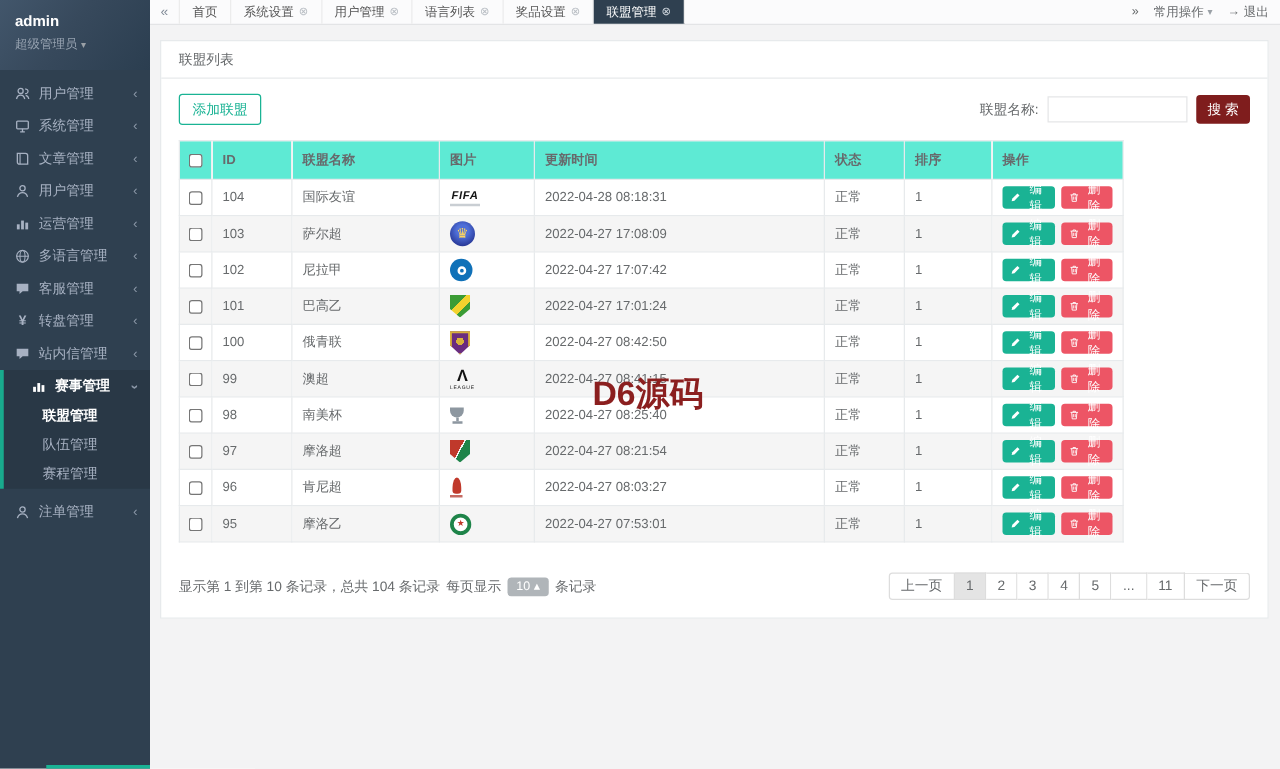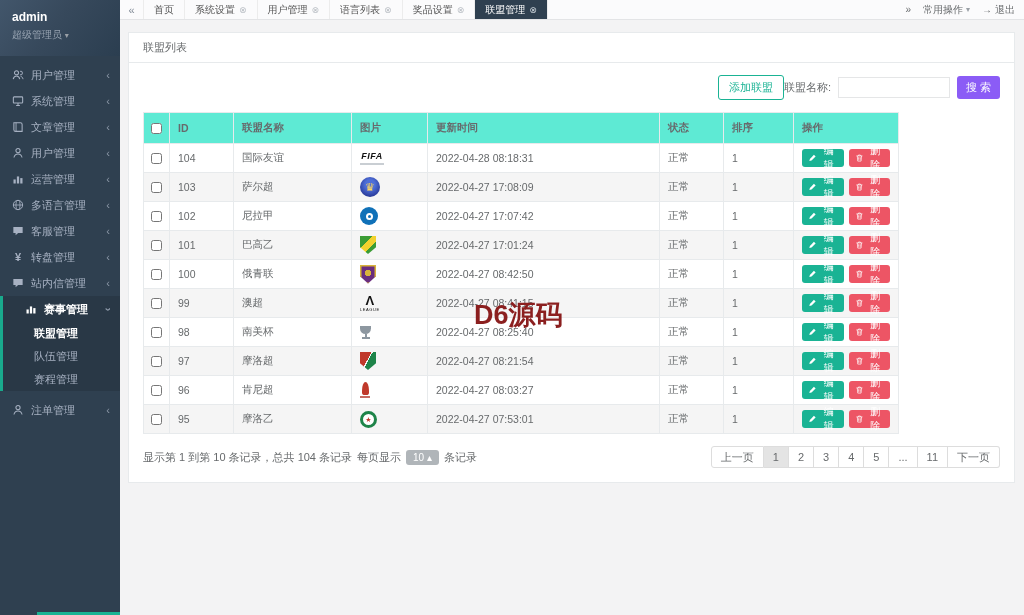--- a/index.html
+++ b/index.html
@@ -38,26 +38,26 @@
   .tab.active { background:#2f4050; color:#ffffff; }
   .tab.active .close { color:#cdd5dc; }
   .tright { margin-left:auto; display:flex; align-items:center; gap:12px; padding:0 9px; color:#676a6c; }
   .tright .seg { display:flex; align-items:center; gap:3px; cursor:pointer; }
   .caret { font-size:8px; color:#9aa0a6; }
   
   .content { position:absolute; left:120px; top:20px; right:0; bottom:0; padding:12px 9px 0 8px; }
   .panel { background:#ffffff; border:1px solid #e7eaec; }
   .panel-h { padding:7px 14px; border-bottom:1px solid #e7eaec; font-size:11px; color:#676a6c; }
   .panel-b { padding:12px 14px 14px; }
-  .toolbar { display:flex; justify-content:flex-end; align-items:center; margin-bottom:12px; }
+  .toolbar { display:flex; justify-content:space-between; align-items:center; margin-bottom:12px; }
   .btn-add { border:1px solid #1ab394; color:#1ab394; background:#fff; font-size:11px;
     padding:4px 10px; border-radius:3px; cursor:pointer; font-family:inherit; }
   .search { display:flex; align-items:center; gap:7px; font-size:11px; }
   .search input { width:112px; height:21px; border:1px solid #e5e6e7; padding:0 5px; font-size:11px; outline:none; }
-  .btn-search { background:#8b5cf6; color:#fff; border:none; font-size:11px; padding:4px 9px;
+  .btn-search { background:#7f1d1d; color:#fff; border:none; font-size:11px; padding:4px 9px;
     border-radius:3px; cursor:pointer; font-family:inherit; }
   
   table { border-collapse:collapse; table-layout:fixed; width:755px; font-size:10.5px; color:#676a6c; }
   th,td { border:1px solid #e7eaec; padding:0 8px; height:29px; text-align:left; vertical-align:middle; overflow:hidden; }
   th { font-weight:bold; height:31px; background:#5eead4; }
   tbody tr:nth-child(even) td { background:#f5f5f5; }
   .c-cb { text-align:center; padding:0 4px; }
   input[type=checkbox]{ width:11px; height:11px; cursor:pointer; vertical-align:middle; }
   .ops { display:flex; gap:5px; }
   .btn-sm { display:inline-flex; align-items:center; gap:3px; font-size:10px; padding:0 6px; height:18px;
@@ -88,21 +88,21 @@
   .base { width:8px; height:2px; background:#8d97a0; }
   .lg-morsup { width:16px; height:18px;
     background:linear-gradient(118deg,#c0392b 0 45%,#f4f4f4 45% 50%,#1e8449 50% 100%); }
   .lg-kenya { flex-direction:column; gap:1px; }
   .ken-a { width:7px; height:13px; background:#c0392b; border-radius:50% 50% 40% 40%/65% 65% 20% 20%; }
   .ken-b { width:10px; height:1.5px; background:#c56a62; }
   .lg-morb { width:17px; height:17px; border-radius:50%; border:3px solid #1e8449; background:#fff; }
   .morb-star { font-style:normal; font-size:7px; color:#c0392b; line-height:7px; }
   i { font-style:normal; display:inline-block; }
   
-  .tfooter { display:flex; justify-content:space-between; align-items:center; margin-top:12px; font-size:11px; }
+  .tfooter { display:flex; justify-content:space-between; align-items:center; margin-top:24px; font-size:11px; }
   .fleft { display:flex; align-items:center; gap:5px; }
   .perpage { background:#b0b5b9; color:#fff; border:none; border-radius:3px; font-size:10px;
     padding:2px 7px; cursor:pointer; font-family:inherit; }
   .pagination { display:flex; list-style:none; }
   .pagination li { border:1px solid #ddd; border-left:none; padding:4px 9px; background:#fff;
     color:#676a6c; cursor:pointer; line-height:12px; }
   .pagination li:first-child { border-left:1px solid #ddd; border-radius:3px 0 0 3px; }
   .pagination li:last-child { border-radius:0 3px 3px 0; }
   .pagination li.active { background:#e4e4e4; }
   

